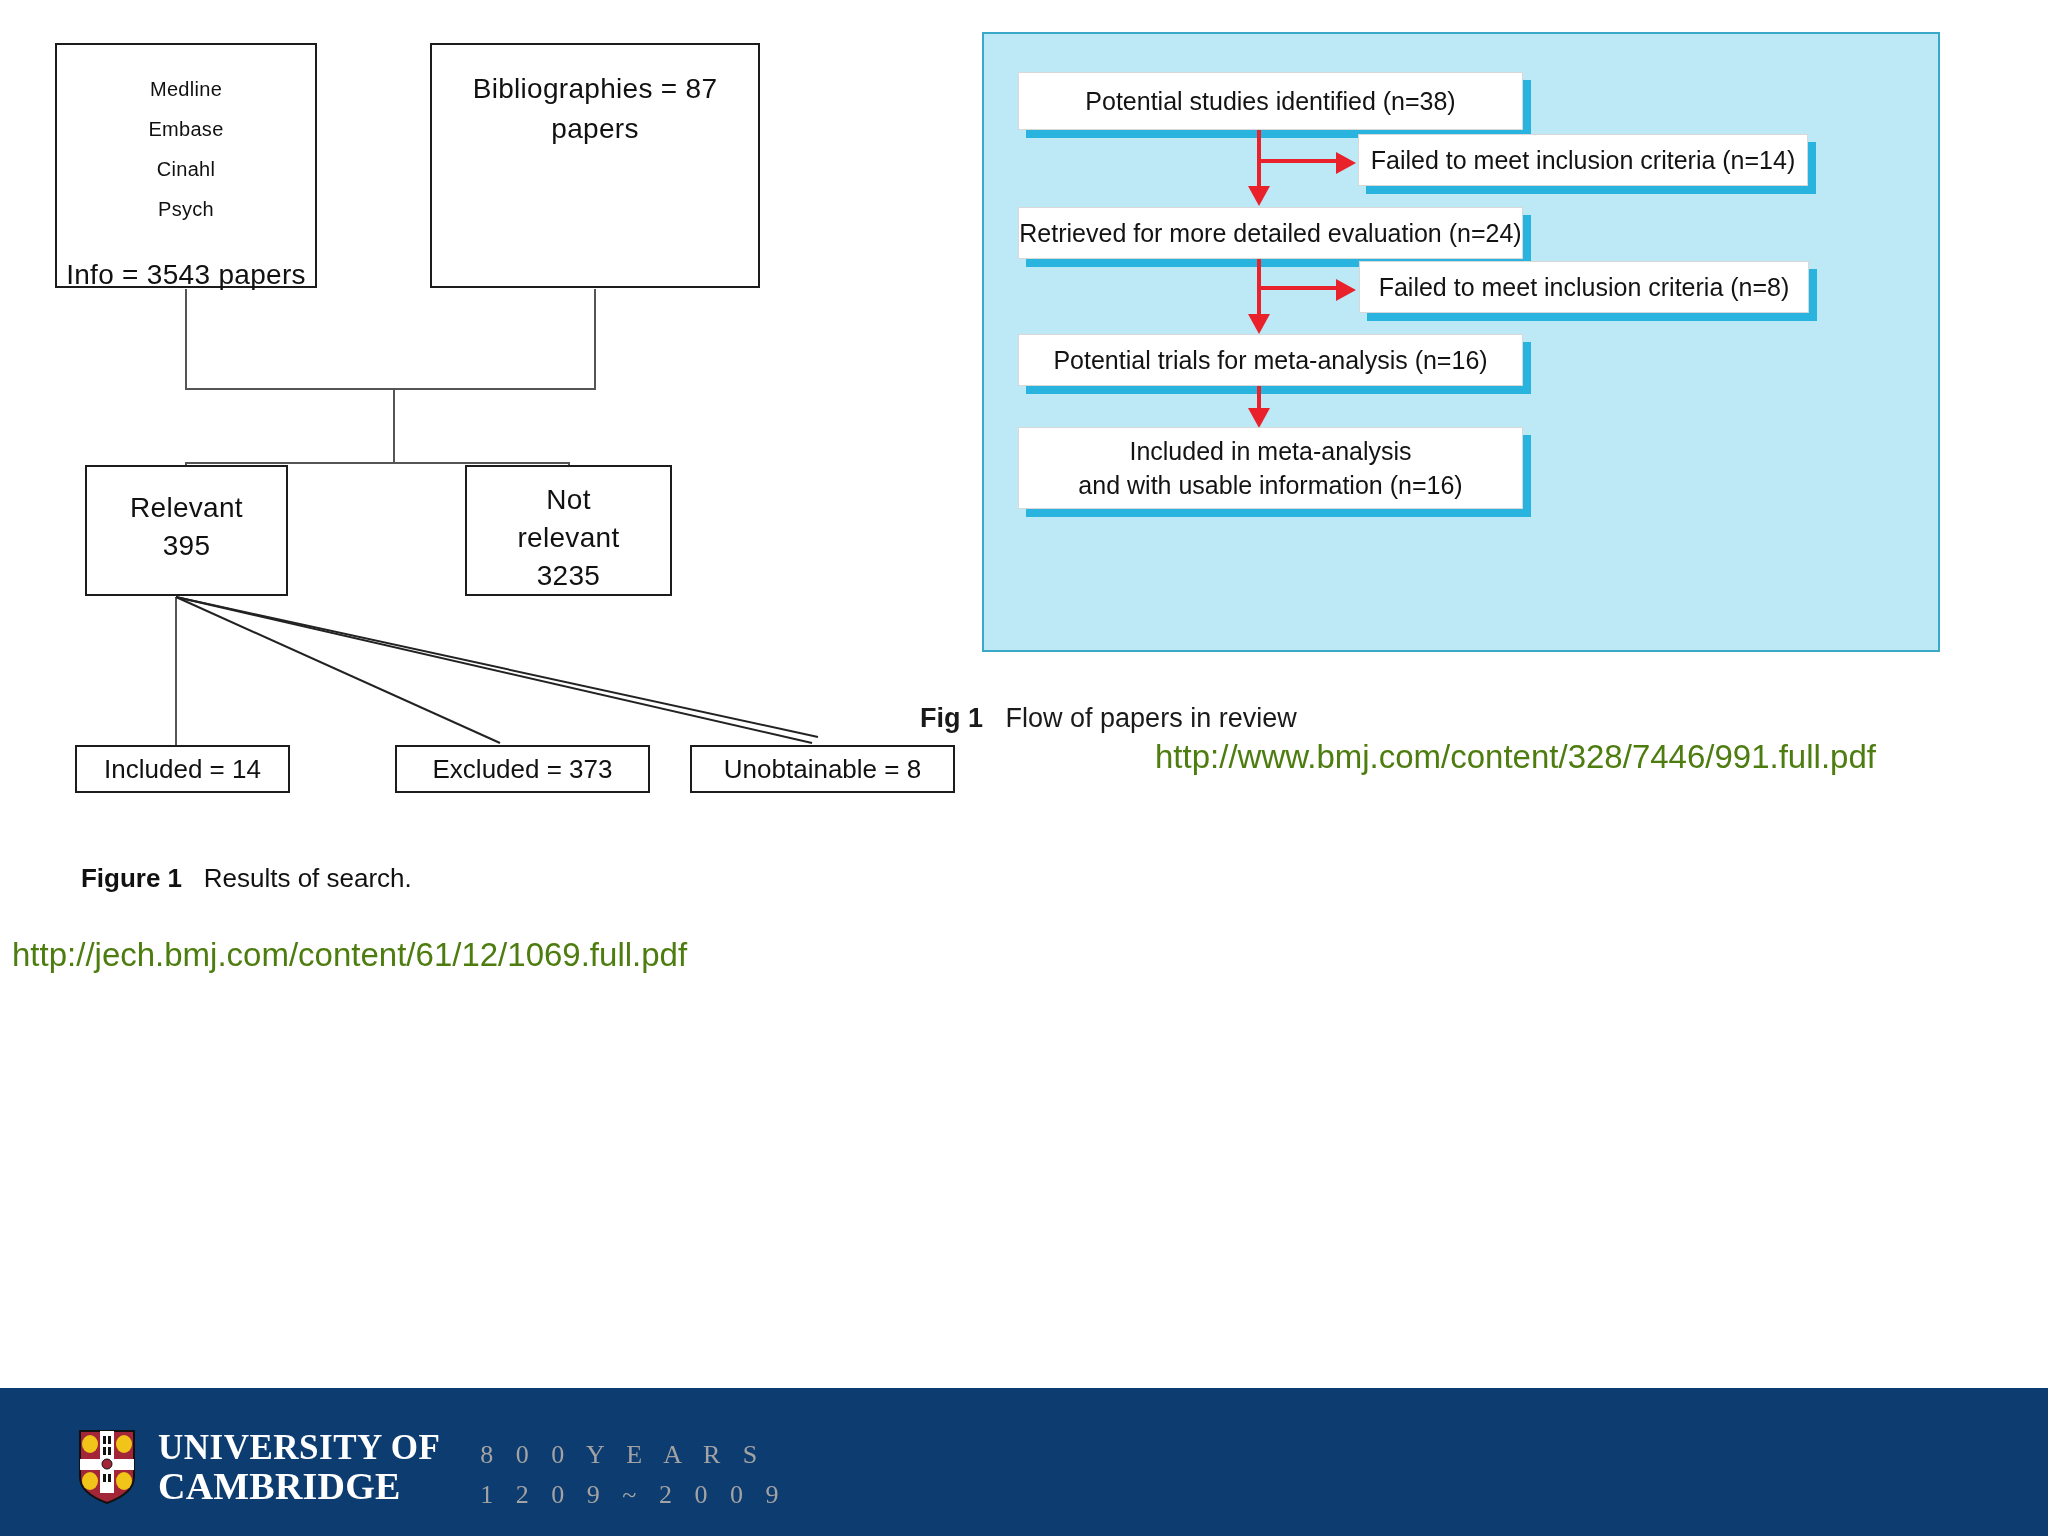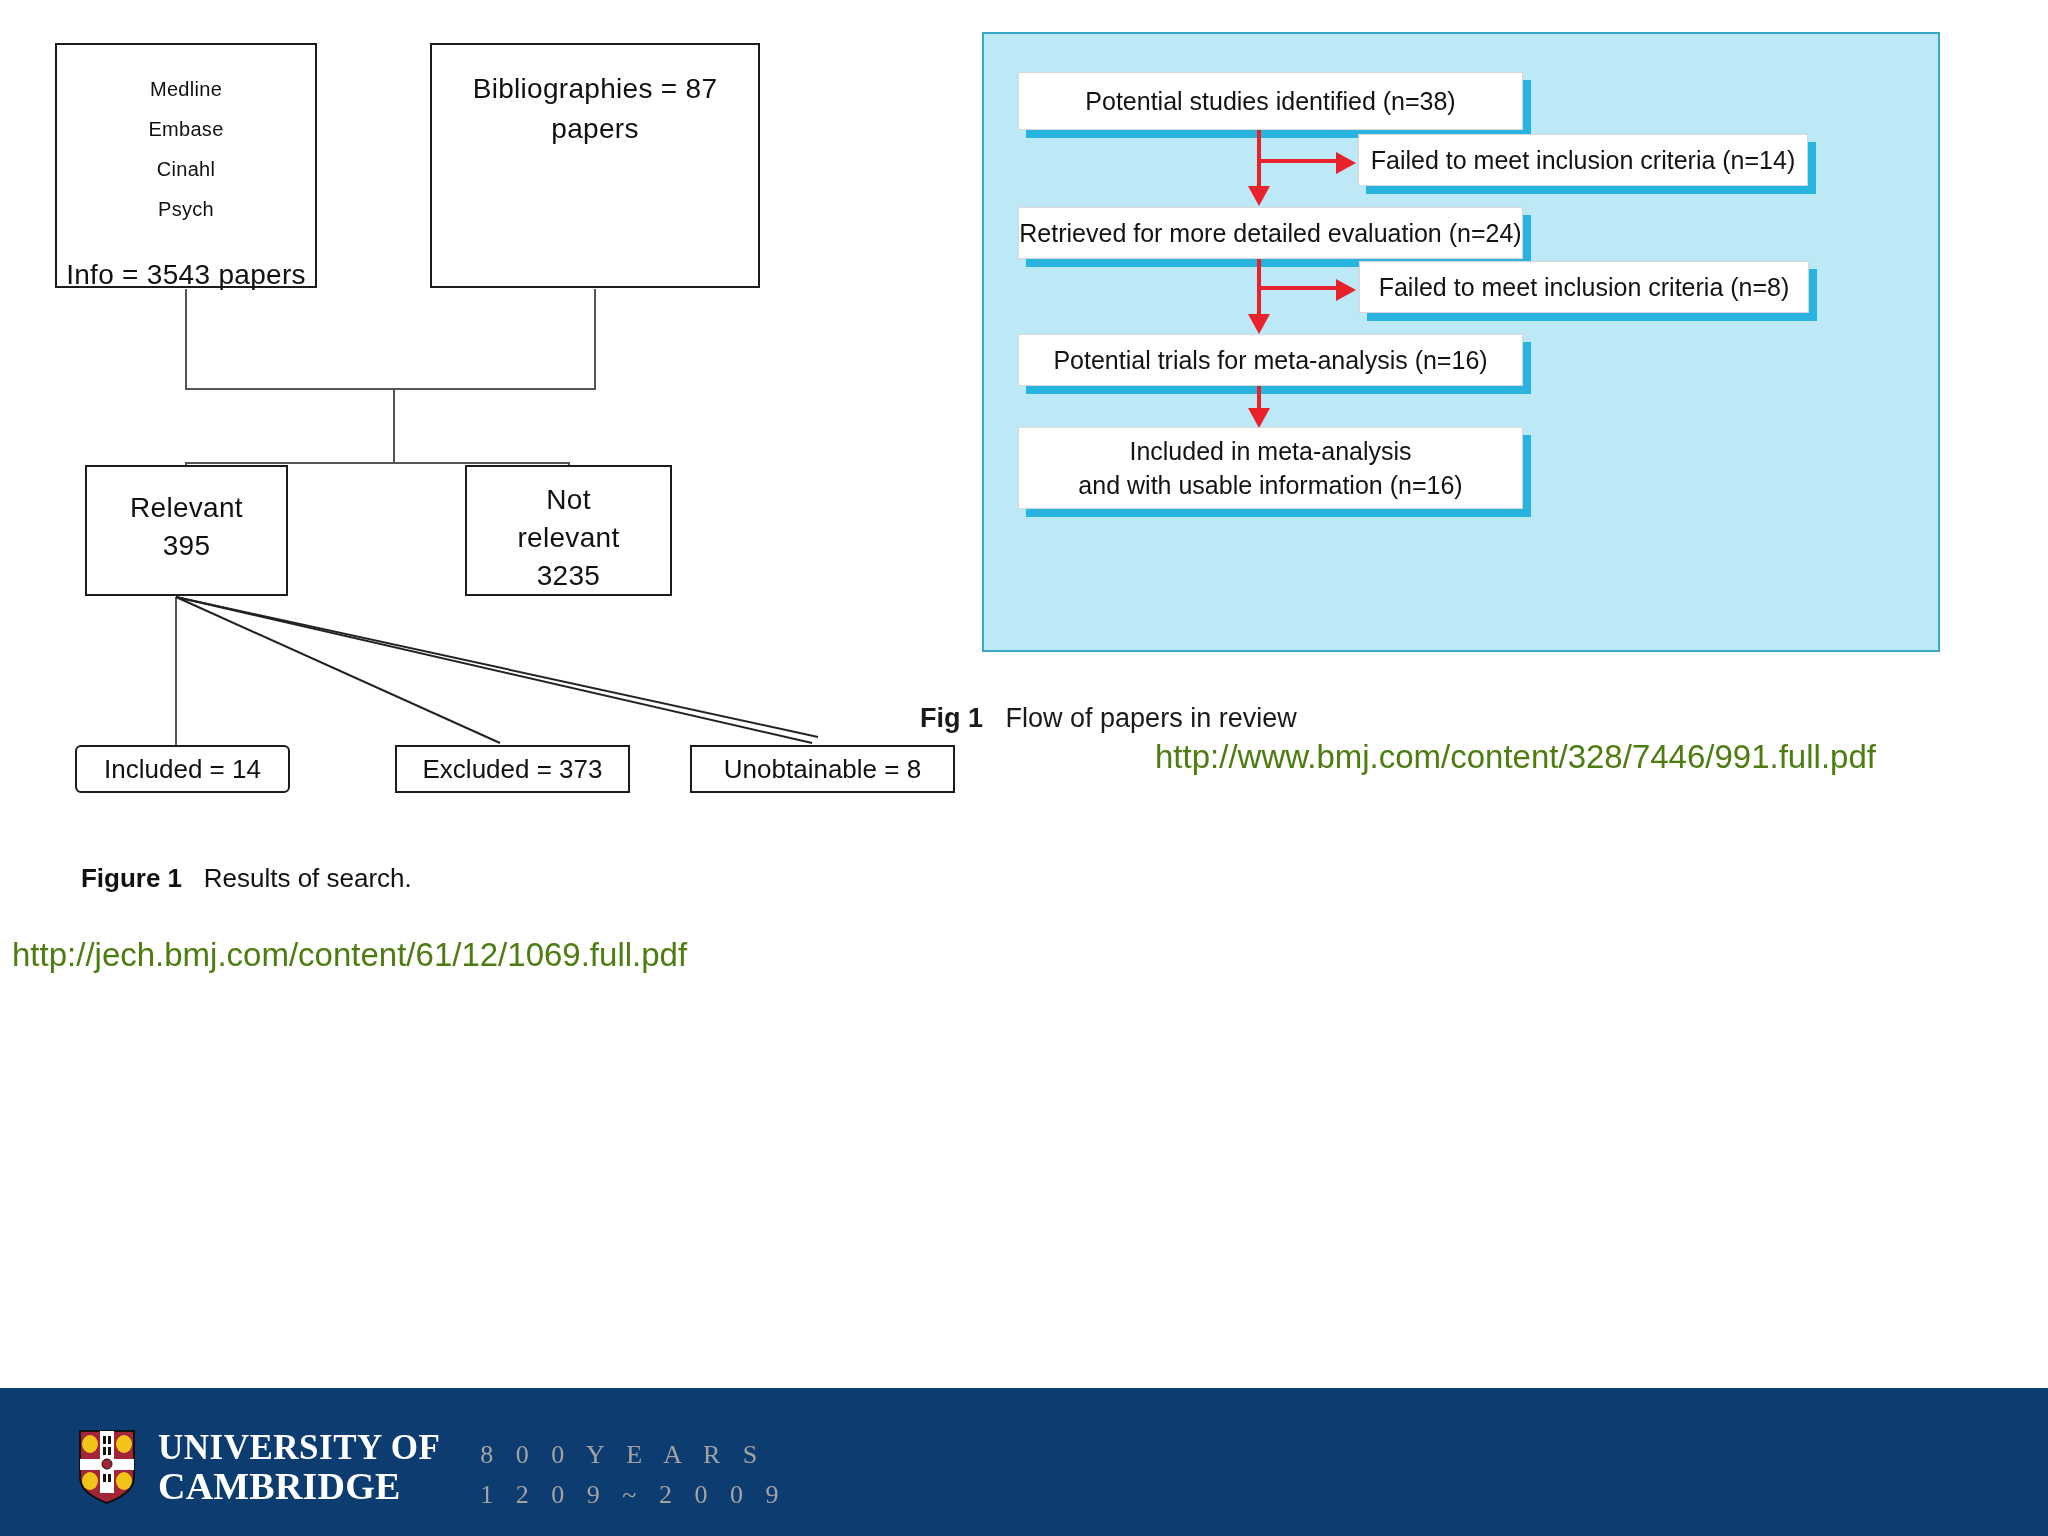--- a/index.html
+++ b/index.html
@@ -70,22 +70,22 @@
     position: absolute;
     border: 2.5px solid #1c1c1c;
     background: #ffffff;
     box-sizing: border-box;
     display: flex; align-items: center; justify-content: center;
     height: 48px;
     font-size: 26px;
     color: #111111;
     white-space: pre;
   }
-  #box-included     { left: 75px;  top: 745px; width: 215px; border-radius: 6px; }
-  #box-excluded     { left: 395px; top: 745px; width: 235px; }
+  #box-included     { left: 75px;  top: 745px; width: 215px; }
+  #box-excluded     { left: 395px; top: 745px; width: 255px; }
   #box-unobtainable { left: 690px; top: 745px; width: 265px; }
 
   
   .lf-line { position: absolute; background: #555555; }
   .lf-line.h { height: 2px; }
   .lf-line.v { width: 2px; }
 
   #fig1-caption {
     position: absolute;
     left: 52px; top: 832px;

